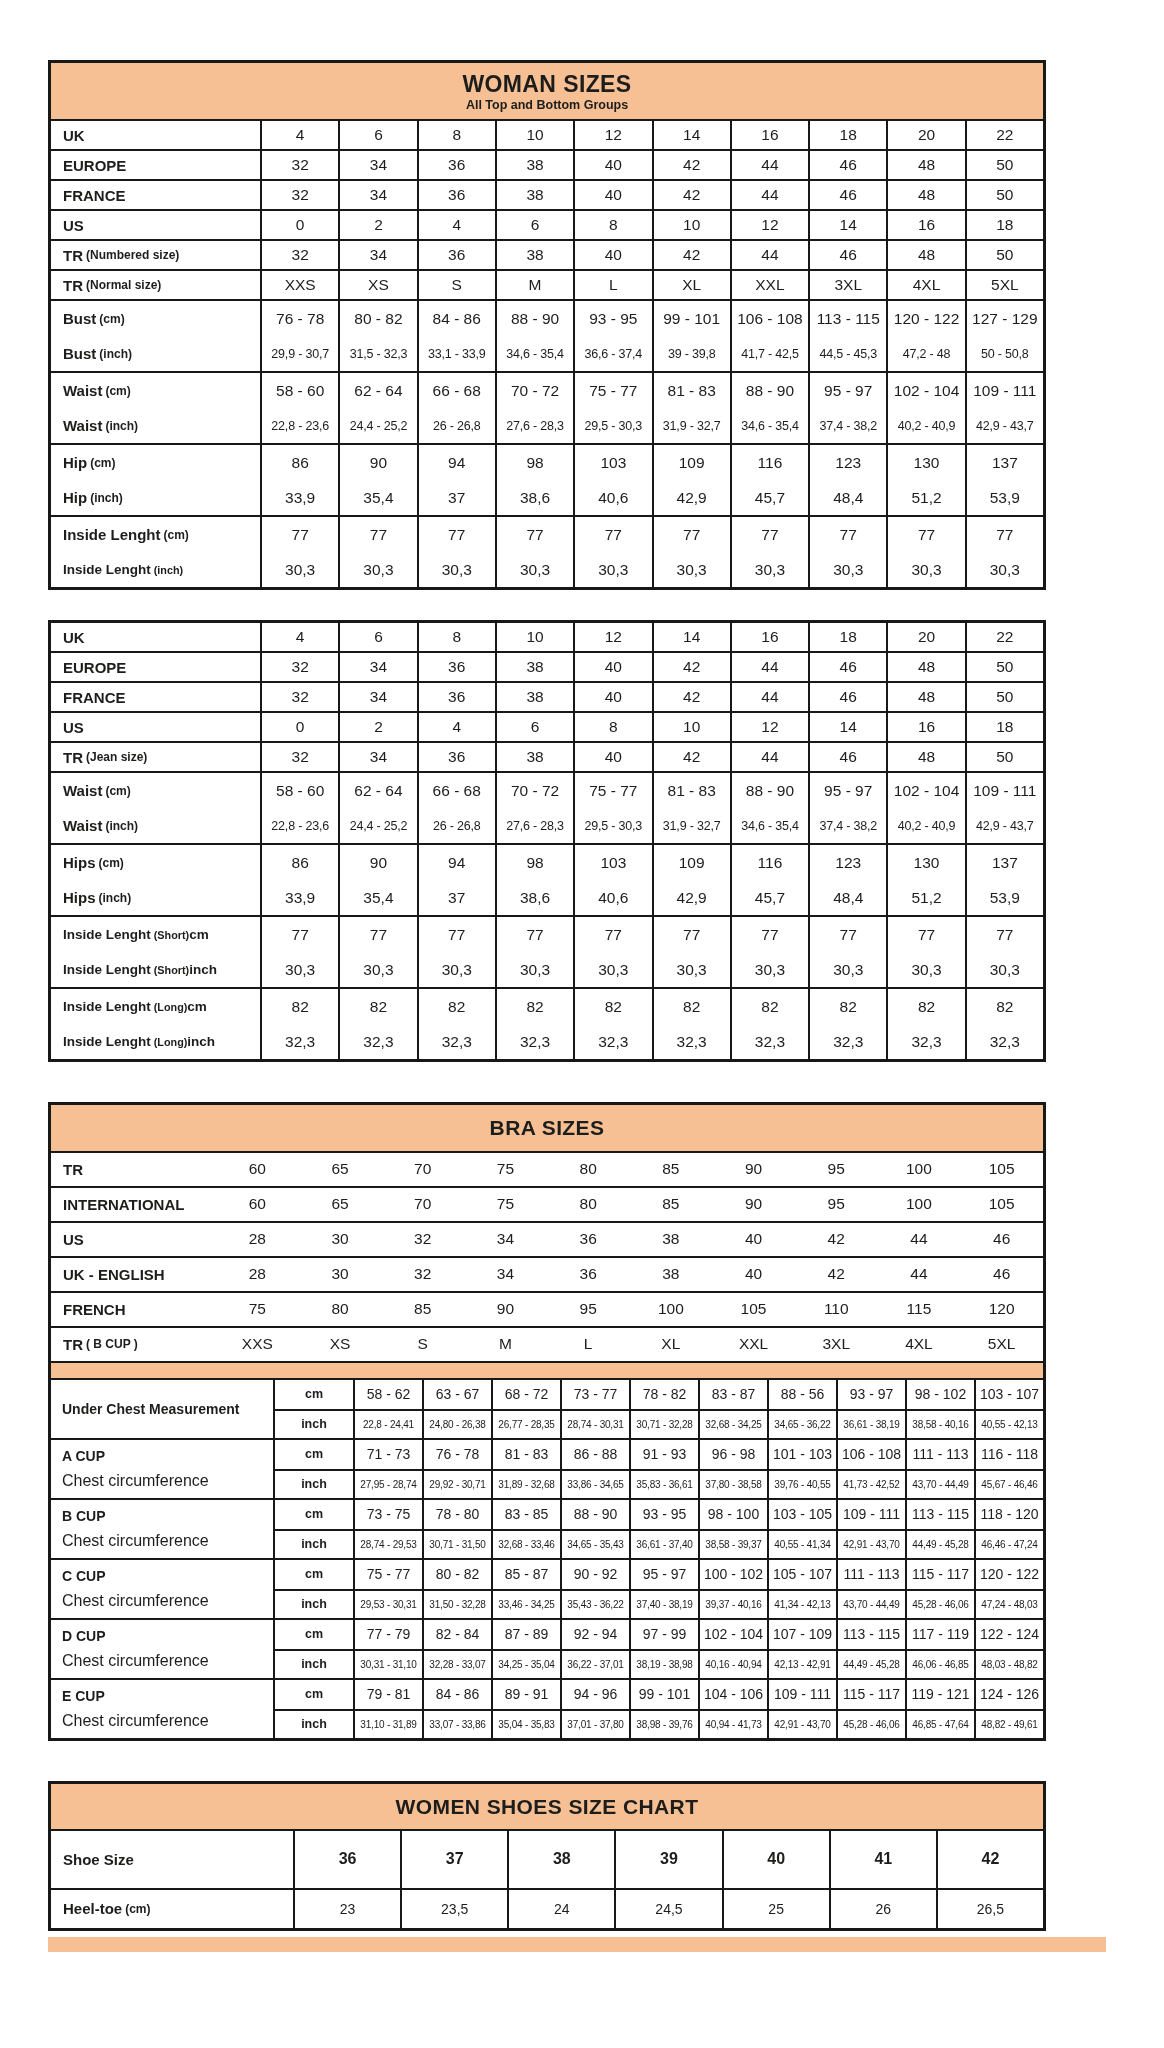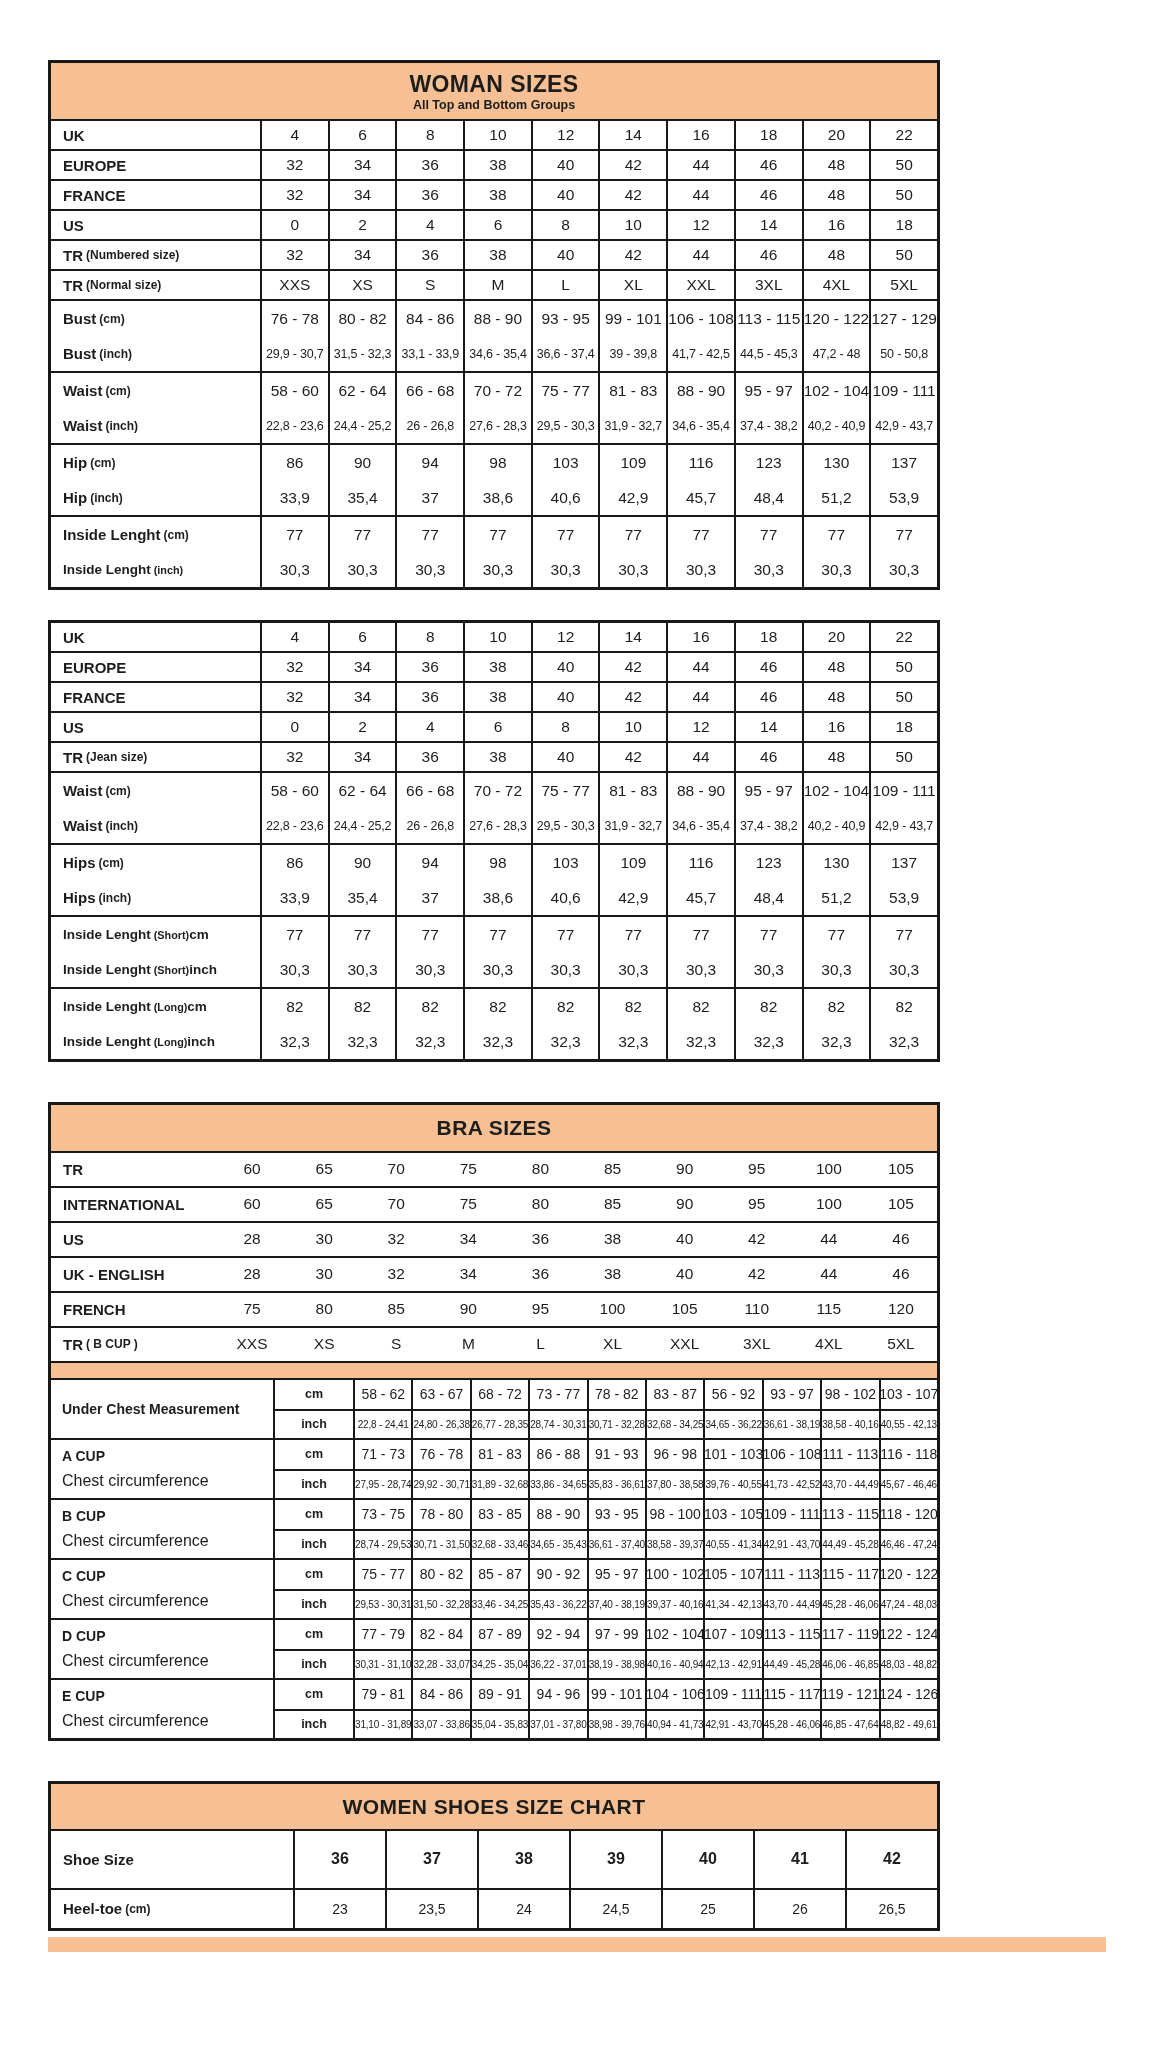--- a/index.html
+++ b/index.html
@@ -5,21 +5,21 @@
   :root{
     --accent:#F6C094;
     --line:#181816;
     --ink:#1d1d1b;
   }
   html,body{margin:0;padding:0;}
   body{
     width:1164px;height:2048px;overflow:hidden;background:#ffffff;
     font-family:"Liberation Sans",sans-serif;color:var(--ink);
   }
-  .sheet{width:892px;margin:60px 0 0 48px;}
+  .sheet{width:998px;margin:60px 0 0 48px;}
 
   .size-table{
     width:100%;box-sizing:border-box;background:#fff;
     border:3px solid var(--line);
   }
   .t1{margin-bottom:30px;}
   .t2{margin-bottom:40px;}
   .t3{margin-bottom:40px;}
   .t4{margin-bottom:6px;}
 
@@ -587,21 +587,21 @@
           <div class="cup-label">
             <div class="main">Under Chest Measurement</div>
           </div>
           <div class="c unit">cm</div>
           <div class="c">58 - 62</div>
           <div class="c">63 - 67</div>
           <div class="c">68 - 72</div>
           <div class="c">73 - 77</div>
           <div class="c">78 - 82</div>
           <div class="c">83 - 87</div>
-          <div class="c">56 - 92</div>
+          <div class="c">88 - 56</div>
           <div class="c">93 - 97</div>
           <div class="c">98 - 102</div>
           <div class="c">103 - 107</div>
           <div class="c unit r2">inch</div>
           <div class="c r2">22,8 - 24,41</div>
           <div class="c r2">24,80 - 26,38</div>
           <div class="c r2">26,77 - 28,35</div>
           <div class="c r2">28,74 - 30,31</div>
           <div class="c r2">30,71 - 32,28</div>
           <div class="c r2">32,68 - 34,25</div>

